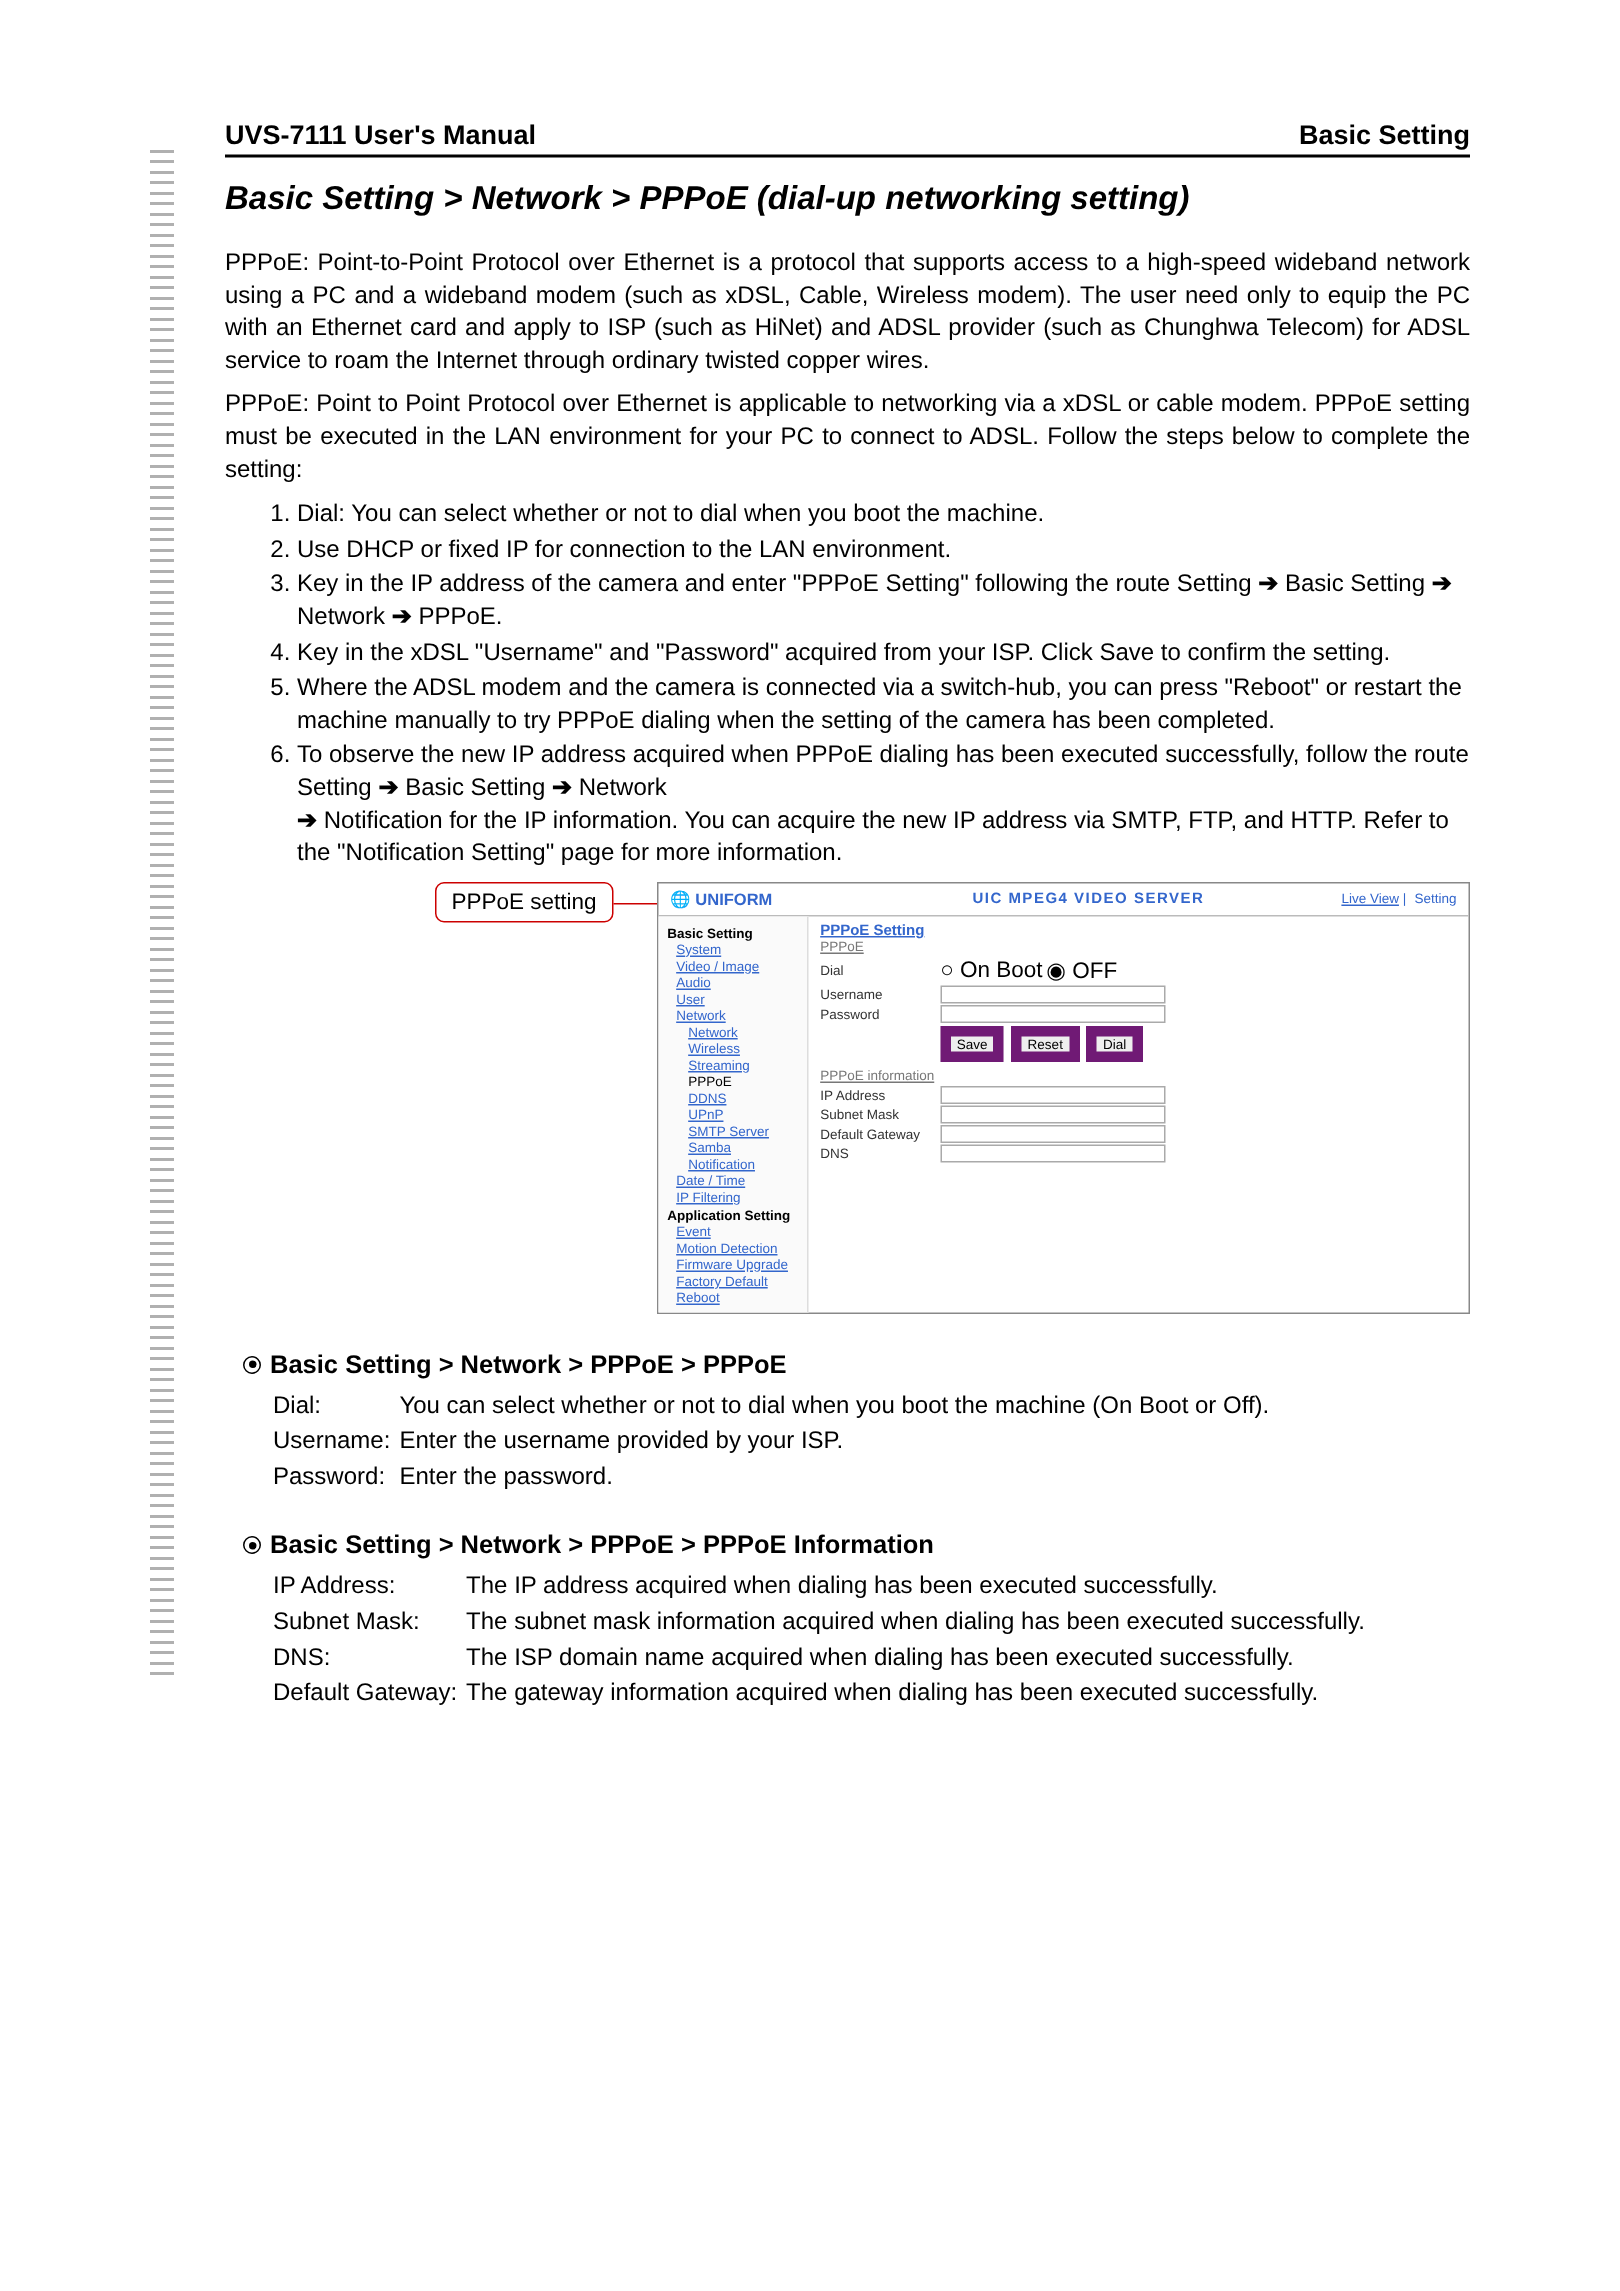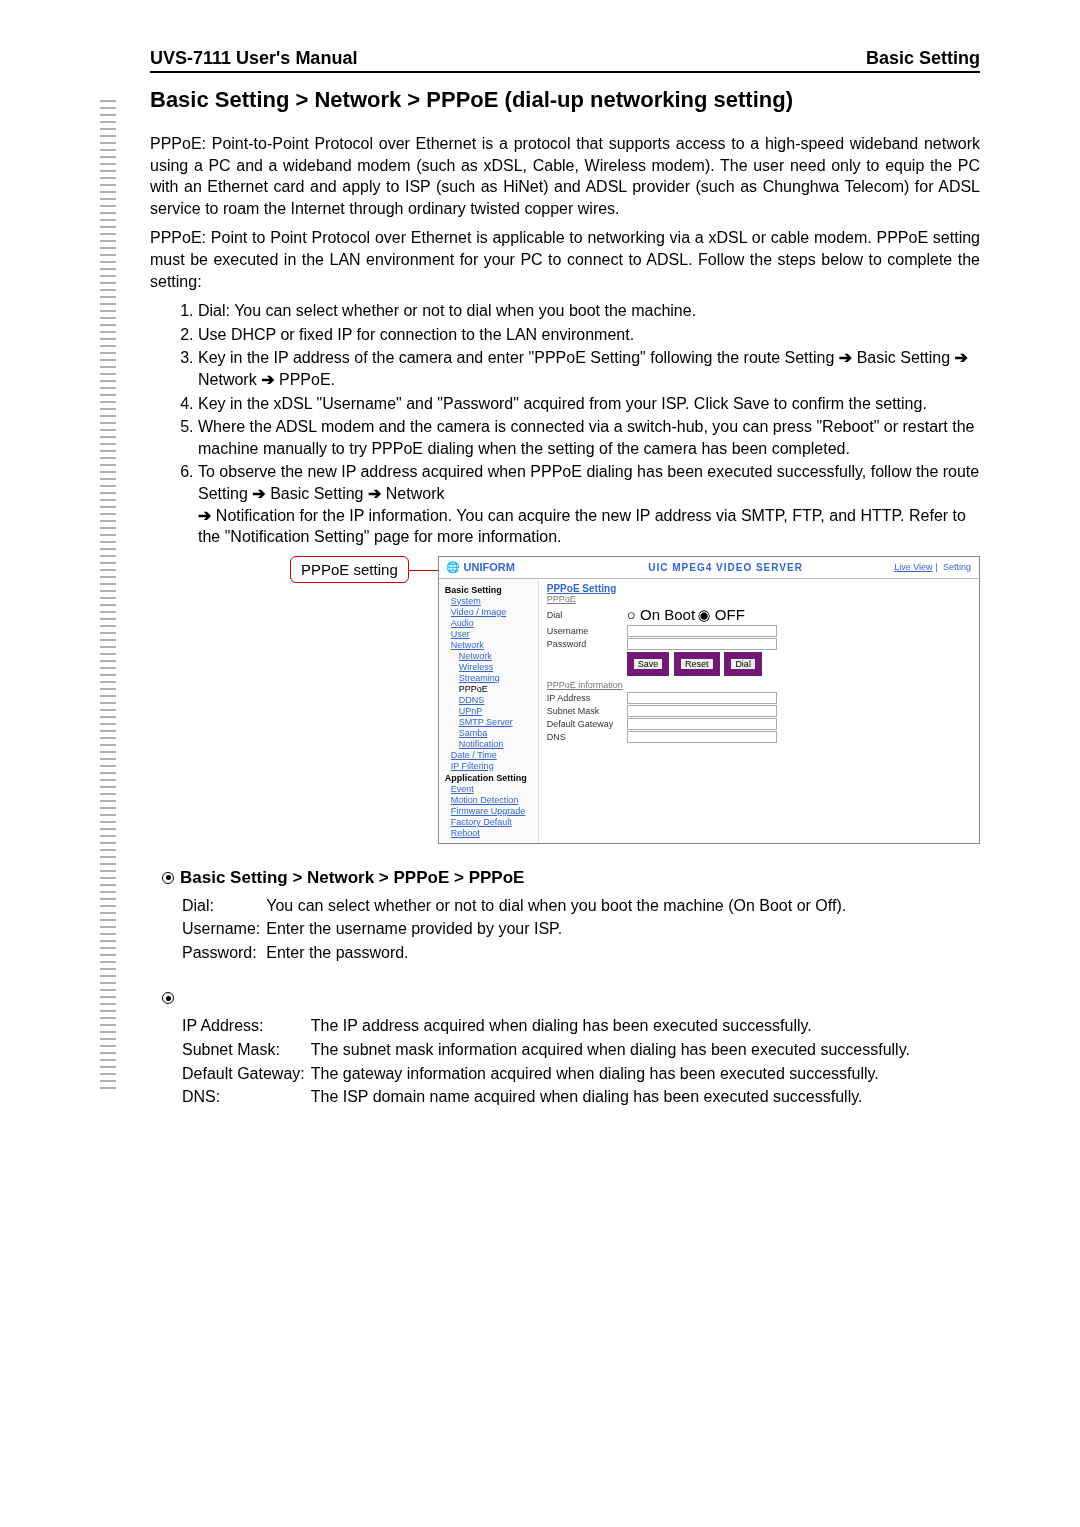--- a/index.html
+++ b/index.html
@@ -1,23 +1,23 @@
 <!DOCTYPE html>
 <html><head>
 <meta charset="utf-8">
 <style>
   * { margin: 0; padding: 0; box-sizing: border-box; }
   body { font-family: Arial, sans-serif; font-size: 16px; background: #fff; color: #000; width: 1080px; }
-  .page { position: relative; padding: 48px 100px 40px 120px; }
+  .page { position: relative; padding: 80px 100px 40px 120px; }
   .side-ruler { position: absolute; left: 100px; top: 100px; bottom: 60px; width: 16px;
     background: repeating-linear-gradient(to bottom, #b0b0b0 0px, #b0b0b0 2px, transparent 2px, transparent 7px); }
   .content { margin-left: 30px; }
   .header { display: flex; justify-content: space-between; font-weight: bold; font-size: 18px;
     border-bottom: 2px solid #000; padding-bottom: 2px; margin-bottom: 14px; }
-  .title { font-weight: bold; font-size: 22px; margin: 10px 0 20px 0; }
+  .title { font-weight: bold; font-size: 22px; margin: 10px 0 20px 0; font-style: italic; }
   p.body { text-align: justify; margin: 8px 0; line-height: 1.35; }
   ol.steps { margin: 8px 0 8px 48px; }
   ol.steps li { margin: 2px 0; line-height: 1.35; }
   .arrow { display: inline-block; font-weight: bold; }
   .note { color: #d00; text-align: justify; margin: 4px 0 6px 0; line-height: 1.35; }
   .callout-row { display: flex; align-items: flex-start; margin: 2px 0 8px 140px; }
   .callout { border: 1px solid #c00; border-radius: 6px; padding: 4px 10px; font-size: 15px; color: #000;
     background: #fff; white-space: nowrap; }
   .callout-line { height: 1px; background: #c00; width: 30px; margin-top: 14px; }
   .screenshot { border: 1px solid #888; width: 560px; background: #fff; font-size: 10px; }
@@ -187,37 +187,37 @@
           <td>Enter the username provided by your ISP.</td>
           </tr>
       <tr>
             <td class="k">Password:</td>
           <td>Enter the password.</td>
           </tr>
     </tbody>
       </table>
 
     <div class="section-h">
-      <span class="bullet-dot"></span>
+      <span class="bullet-dot"></span><span>Basic Setting &gt; Network &gt; PPPoE &gt; PPPoE Information</span>
     </div>
     <table class="def">
       <tbody>
           <tr>
             <td class="k">IP Address:</td>
           <td class="just">The IP address acquired when dialing has been executed successfully.</td>
           </tr>
       <tr>
             <td class="k">Subnet Mask:</td>
           <td class="just">The subnet mask information acquired when dialing has been executed successfully.</td>
           </tr>
       <tr>
+            <td class="k">DNS:</td>
+          <td class="just">The ISP domain name acquired when dialing has been executed successfully.</td>
+          </tr>
+      <tr>
             <td class="k">Default Gateway:</td>
           <td class="just">The gateway information acquired when dialing has been executed successfully.</td>
           </tr>
-      <tr>
-            <td class="k">DNS:</td>
-          <td class="just">The ISP domain name acquired when dialing has been executed successfully.</td>
-          </tr>
     </tbody>
       </table>
 
   </div>
 </div>
 
 </body></html>

